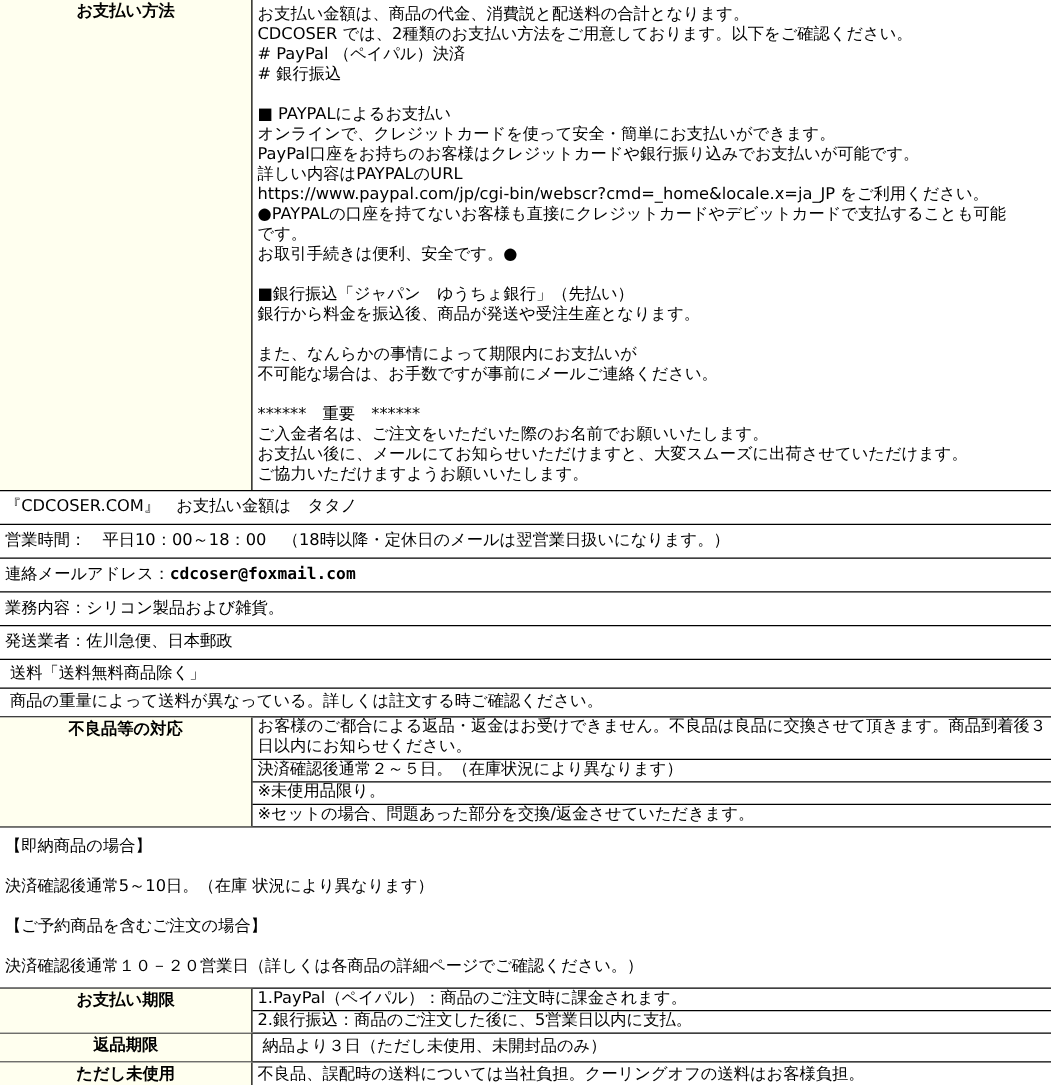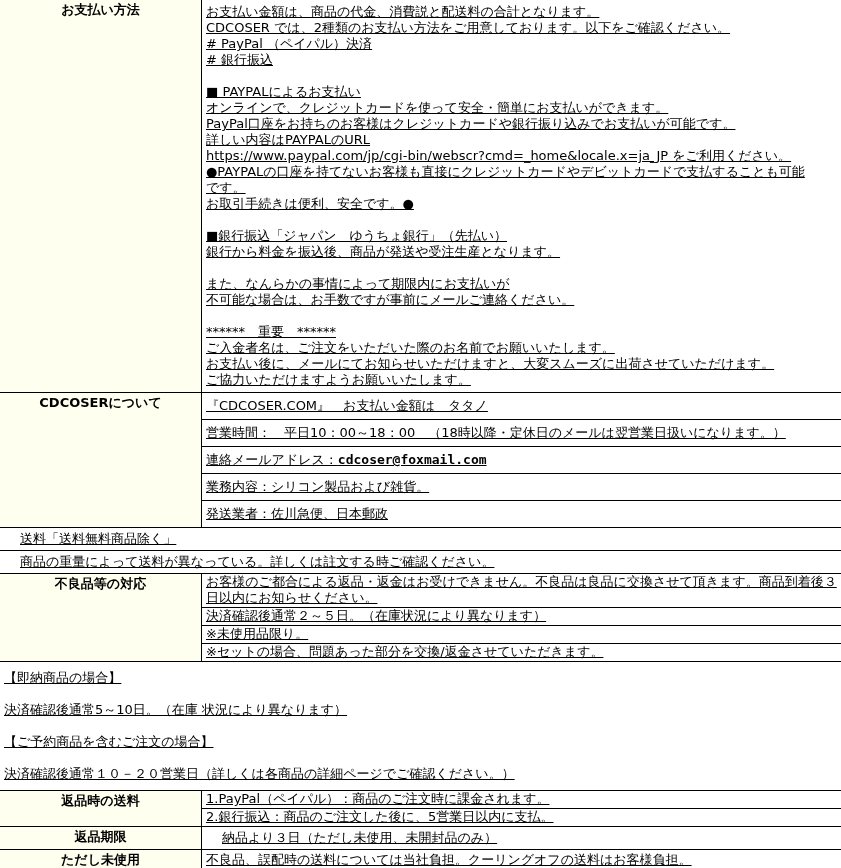--- a/index.html
+++ b/index.html
@@ -36,32 +36,31 @@
     font-weight:bold;
     line-height:16px;
     padding:2px;
   }
   .content-cell{
     flex:1;
     min-width:0;
     display:flex;
     flex-direction:column;
     justify-content:center;
-    text-decoration:underline;
   }
   .cell{
     white-space:pre-wrap;
     word-break:break-all;
     line-height:16px;
     padding:0 4px 1px;
   }
   .lined > .cell + .cell{border-top:1px solid var(--border);}
   .p-lg{padding:4px;}
   .p-md{padding:5px 4px;}
-  .p-sm{padding:3px 20px;}
+  .p-sm{padding:3px 8px;}
   .p-xl{padding:8px 4px;}
   .email{
     font-family:"DejaVu Sans Mono","Liberation Mono",monospace;
     font-weight:bold;
   }
 </style>
 </head>
 <body>
 
 <div class="shop-table">
@@ -92,23 +91,20 @@
 不可能な場合は、お手数ですが事前にメールご連絡ください。
 
 ******　重要　******
 ご入金者名は、ご注文をいただいた際のお名前でお願いいたします。
 お支払い後に、メールにてお知らせいただけますと、大変スムーズに出荷させていただけます。
 ご協力いただけますようお願いいたします。</div>
     </div>
   </section>
 
   <section class="row">
-    <div class="label-cell">
-      <span>CDCOSERについて</span>
-    </div>
     <div class="content-cell lined">
       <div class="cell p-md">『CDCOSER.COM』　お支払い金額は　タタノ</div>
       <div class="cell p-md">営業時間：　平日10：00～18：00　（18時以降・定休日のメールは翌営業日扱いになります。）</div>
       <div class="cell p-md"><span>連絡メールアドレス：</span><span class="email">cdcoser@foxmail.com</span></div>
       <div class="cell p-md">業務内容：シリコン製品および雑貨。</div>
       <div class="cell p-md">発送業者：佐川急便、日本郵政</div>
     </div>
   </section>
 
   <section class="row">
@@ -142,21 +138,21 @@
 決済確認後通常5～10日。（在庫 状況により異なります）
 
 【ご予約商品を含むご注文の場合】
 
 決済確認後通常１０－２０営業日（詳しくは各商品の詳細ページでご確認ください。）</div>
     </div>
   </section>
 
   <section class="row">
     <div class="label-cell">
-      <span>返品時の送料</span>
+      <span>お支払い期限</span>
     </div>
     <div class="content-cell lined">
       <div class="cell">1.PayPal（ペイパル）：商品のご注文時に課金されます。</div>
       <div class="cell">2.銀行振込：商品のご注文した後に、5営業日以内に支払。</div>
     </div>
   </section>
 
   <section class="row">
     <div class="label-cell">
       <span>返品期限</span>

